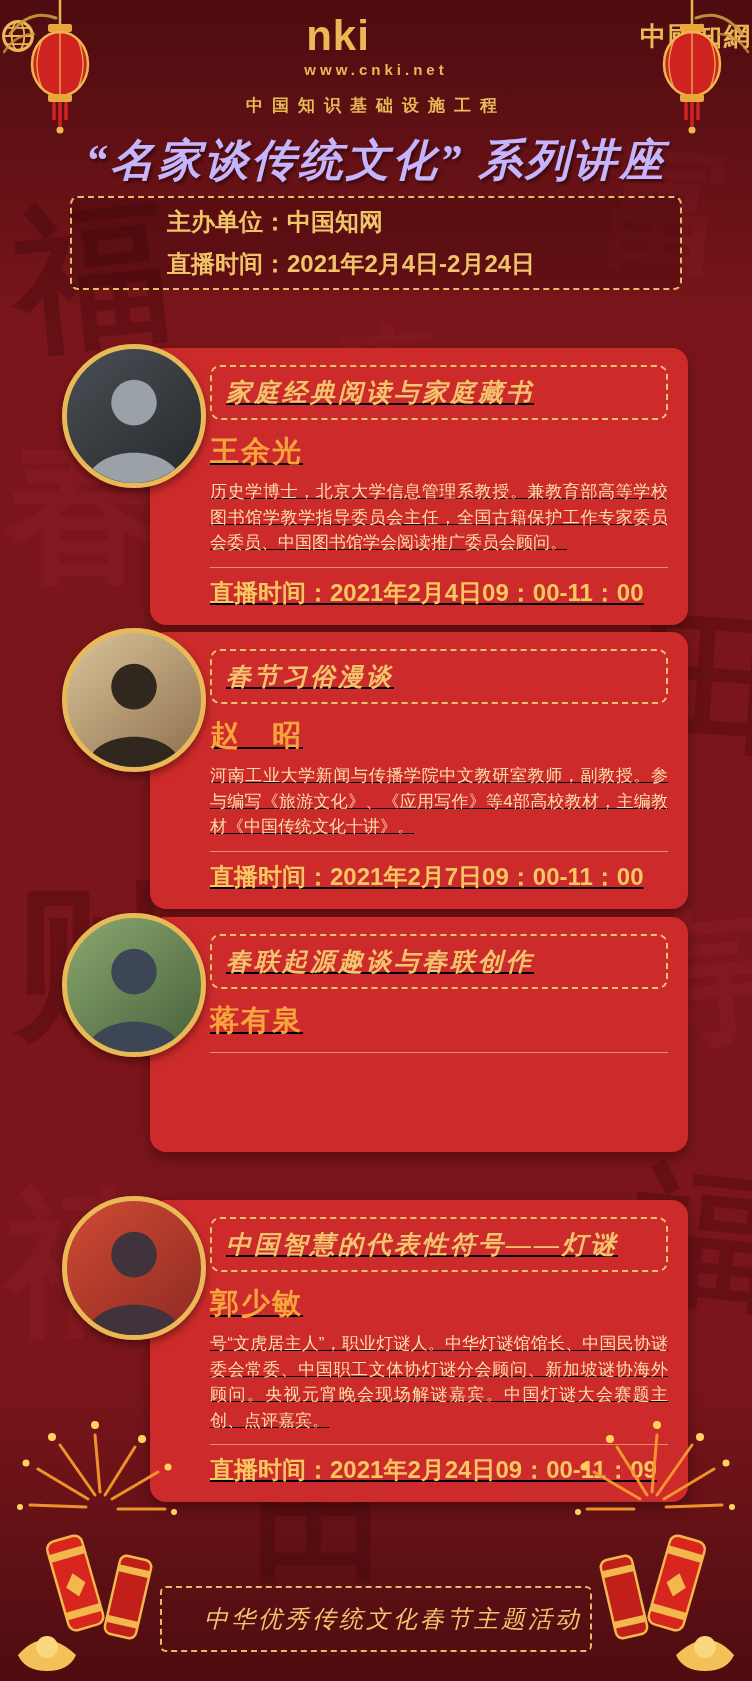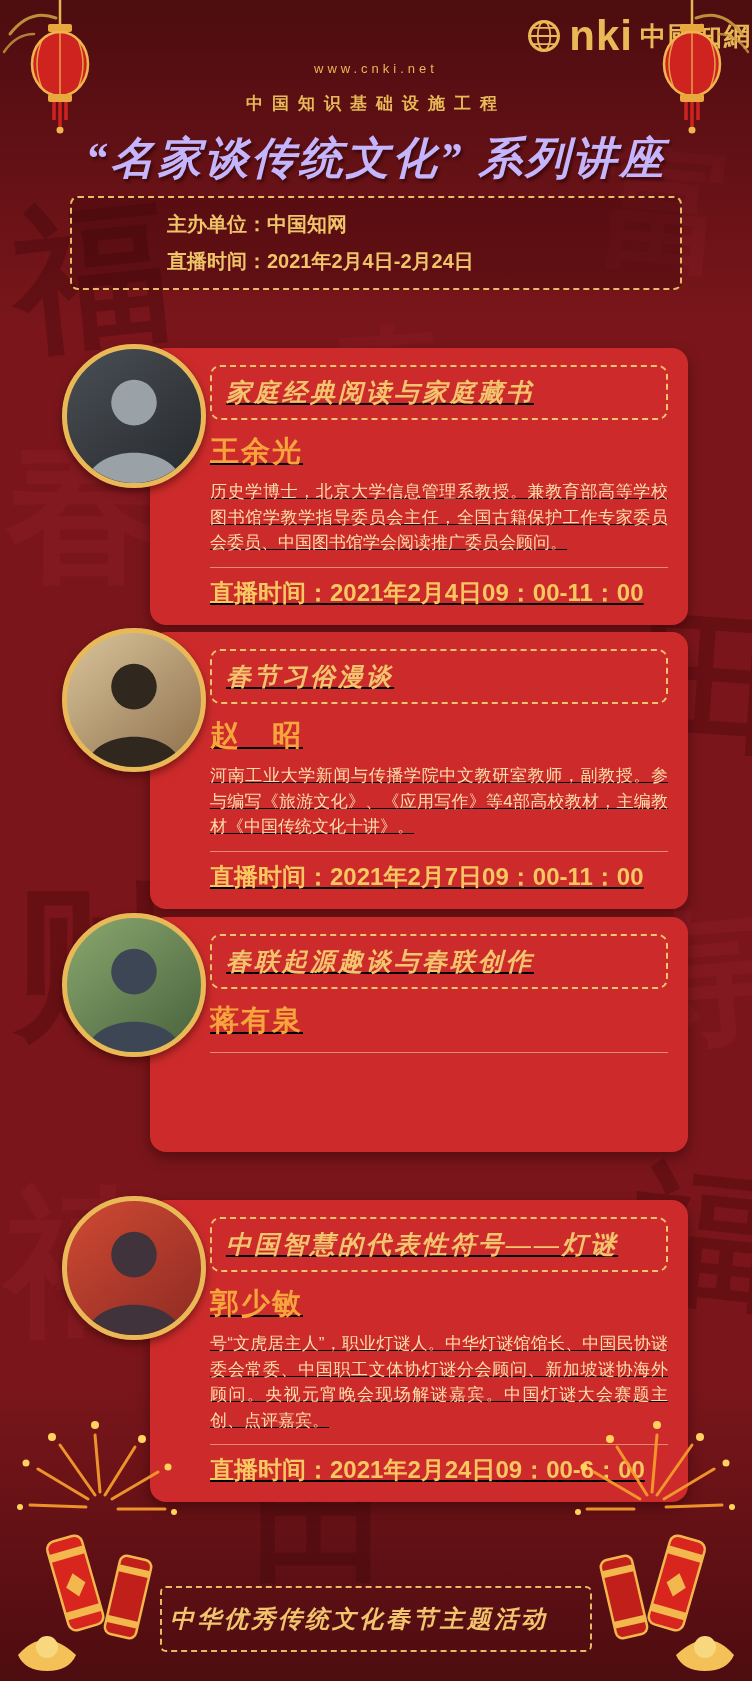--- a/index.html
+++ b/index.html
@@ -10,35 +10,35 @@
   }
   .shade-top{position:absolute;top:0;left:0;right:0;height:330px;
     background:linear-gradient(180deg,rgba(40,4,6,.55),rgba(40,4,6,0));pointer-events:none;}
   .shade-bottom{position:absolute;bottom:0;left:0;right:0;height:300px;
     background:linear-gradient(0deg,rgba(40,4,6,.55),rgba(40,4,6,0));pointer-events:none;}
   .bg-glyph{position:absolute;font-weight:700;line-height:1;pointer-events:none;
     font-family:"Liberation Serif","DejaVu Serif",serif;user-select:none;}
 
   
   .header{position:relative;text-align:center;padding-top:12px;color:#e9b957;}
-  .logo-row{display:flex;justify-content:flex-end;align-items:center;gap:7px;}
+  .logo-row{display:flex;justify-content:space-between;align-items:center;gap:7px;}
   .brand-latin{font-size:42px;font-weight:700;letter-spacing:1px;text-transform:lowercase;}
   .brand-cjk{font-size:26px;font-weight:700;letter-spacing:2px;
     font-family:"Liberation Serif","DejaVu Serif",serif;}
-  .logo-url{font-size:13px;font-weight:400;letter-spacing:4px;margin-top:1px;}
+  .logo-url{font-size:15px;font-weight:700;letter-spacing:4px;margin-top:1px;}
   .logo-tagline{font-size:17px;font-weight:700;letter-spacing:9px;margin-top:16px;}
   .title{margin:14px 0 0;font-size:44px;font-weight:800;letter-spacing:3px;color:#c4b5fd;
     text-shadow:2px 3px 3px rgba(30,0,0,.5);font-style:italic;
     font-family:"Liberation Serif","DejaVu Serif",serif;}
 
   
   .info-box{position:absolute;left:70px;top:196px;width:612px;height:94px;box-sizing:border-box;
     border:2px dashed #e7ba66;border-radius:8px;background:rgba(60,7,9,.35);
     display:flex;flex-direction:column;justify-content:center;gap:10px;padding-left:95px;
-    font-size:20px;font-weight:700;color:#f0c468;}
+    font-size:24px;font-weight:700;color:#f0c468;}
 
   
   .card{position:absolute;left:150px;width:538px;box-sizing:border-box;
     background:#cd2b2b;border-radius:16px;padding:17px 20px 16px 60px;
     box-shadow:0 6px 14px rgba(40,0,0,.45);text-decoration:underline;}
   .c1{top:348px;min-height:237px}
   .c2{top:632px;min-height:236px}
   .c3{top:917px;min-height:235px}
   .c4{top:1200px;min-height:264px}
   .topic{border:2px dashed #f2c46d;border-radius:10px;padding:9px 14px;
@@ -52,21 +52,21 @@
     border:5px solid #e9b957;overflow:hidden;box-shadow:0 4px 9px rgba(40,0,0,.5);}
   .photo svg{display:block;width:100%;height:100%;}
   .p1{background:linear-gradient(140deg,#4a4f55,#26292d)} .p1 .sil{fill:#9aa2a8}
   .p2{background:linear-gradient(140deg,#d9c49a,#8d6f4c)} .p2 .sil{fill:#30271f}
   .p3{background:linear-gradient(140deg,#8aa86f,#47613c)} .p3 .sil{fill:#3c4654}
   .p4{background:linear-gradient(140deg,#cf4a33,#8e2a23)} .p4 .sil{fill:#41333c}
 
   
   .slogan-box{position:absolute;top:1586px;left:50%;transform:translateX(-50%);
     width:432px;box-sizing:border-box;border:2px dashed #e7ba66;border-radius:6px;
-    padding:15px 8px;text-align:left;font-size:24px;font-weight:700;letter-spacing:3px;
+    padding:15px 8px;text-align:right;font-size:24px;font-weight:400;letter-spacing:3px;
     color:#f2c46d;font-style:italic;font-family:"Liberation Serif","DejaVu Serif",serif;}
 
   
   .deco{position:absolute;pointer-events:none;}
   .deco-tl{top:0;left:0;}
   .deco-tr{top:0;right:0;transform:scaleX(-1);}
   .deco-bl{bottom:0;left:0;}
   .deco-br{bottom:0;right:0;transform:scaleX(-1);}
 </style>
 </head>
@@ -163,21 +163,21 @@
       <svg viewBox="0 0 100 100" preserveAspectRatio="xMidYMax meet">
         <circle class="sil" cx="50" cy="40" r="17"></circle>
           <path class="sil" d="M14 100 C20 70 80 70 86 100 Z"></path>
       </svg>
     </div>
     <div class="topic">中国智慧的代表性符号——灯谜</div>
     <h2 class="name">郭少敏</h2>
     <p class="bio">号“文虎居主人”，职业灯谜人。中华灯谜馆馆长、中国民协谜委会常委、中国职工文体协灯谜分会顾问、新加坡谜协海外顾问。央视元宵晚会现场解谜嘉宾。中国灯谜大会赛题主创、点评嘉宾。</p>
     <div class="divider"></div>
     <div class="time">
-      <span>直播时间：</span><span>2021年2月24日09：00-6：00</span>
+      <span>直播时间：</span><span>2021年2月24日09：00-11：09</span>
     </div>
   </section>
 
   <div class="slogan-box">
     <span>中华优秀传统文化春节主题活动</span>
   </div>
 
   <div class="deco deco-tl">
     <svg viewBox="0 0 110 160" width="110" height="160">
       <path d="M60 0 V24" stroke="#e8b452" stroke-width="2.5" fill="none"></path>

